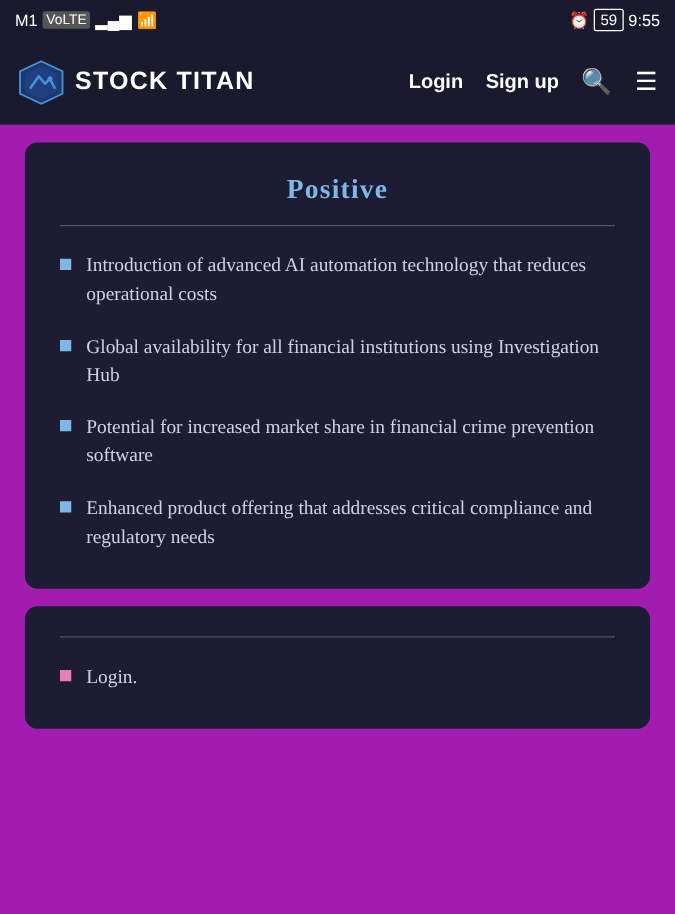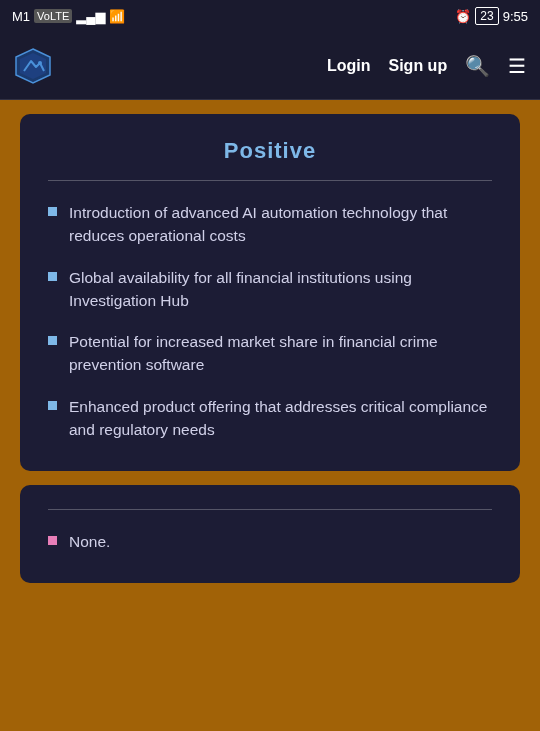--- a/index.html
+++ b/index.html
@@ -79,24 +79,25 @@
     }
 
     .nav-icon {
       color: white;
       font-size: 20px;
       cursor: pointer;
     }
 
     
     .content {
-      background: #a16207;
+      background: #a21caf;
       height: calc(731px - 100px);
       overflow-y: auto;
       padding: 0 0 20px 0;
+      font-family: Liberation Serif, serif;
     }
 
     
     .section-positive {
       background: #1c1c35;
       margin: 14px 20px;
       border-radius: 10px;
       padding: 24px 28px 30px 28px;
     }
 
@@ -175,34 +176,35 @@
 
 <div class="status-bar">
   <div class="status-left">
     <span>M1</span>
     <span style="font-size:11px; background:#555; padding:1px 3px; border-radius:2px;text-align:center;">VoLTE</span>
     <span>▂▄▆</span>
     <span>📶</span>
   </div>
   <div class="status-right">
     <span>⏰</span>
-    <span style="border:1px solid white; border-radius:2px; padding:1px 4px; font-size:12px;">23</span>
+    <span style="border:1px solid white; border-radius:2px; padding:1px 4px; font-size:12px;">59</span>
     <span>9:55</span>
   </div>
 </div>
 
 <div class="navbar">
   <div class="logo-container">
 
     <svg class="logo-icon" viewBox="0 0 38 38" xmlns="http://www.w3.org/2000/svg">
       <polygon points="19,2 36,10 36,28 19,36 2,28 2,10" fill="#1a3a6e" stroke="#4a90d9" stroke-width="1.5"></polygon>
       <polygon points="19,6 32,12 32,26 19,32 6,26 6,12" fill="#1e4080"></polygon>
       <path d="M10 24 L17 14 L22 20 L26 16 L30 24" fill="none" stroke="#4a90d9" stroke-width="2" stroke-linejoin="round"></path>
       <circle cx="26" cy="16" r="2" fill="#4a90d9"></circle>
     </svg>
+    <span class="logo-text">STOCK TITAN</span>
   </div>
   <div class="nav-links">
     <a class="nav-link">Login</a>
     <a class="nav-link">Sign up</a>
     <span class="nav-icon">🔍</span>
     <span class="nav-icon">☰</span>
   </div>
 </div>
 
 <div class="content">
@@ -228,18 +230,18 @@
         <span>Enhanced product offering that addresses critical compliance and regulatory needs</span>
       </li>
     </ul>
   </div>
 
   <div class="section-negative">
     <hr class="divider">
     <ul class="bullet-list">
       <li>
         <span class="bullet-square-neg"></span>
-        <span>None.</span>
+        <span>Login.</span>
       </li>
     </ul>
   </div>
 
 </div>
 
 </body></html>

